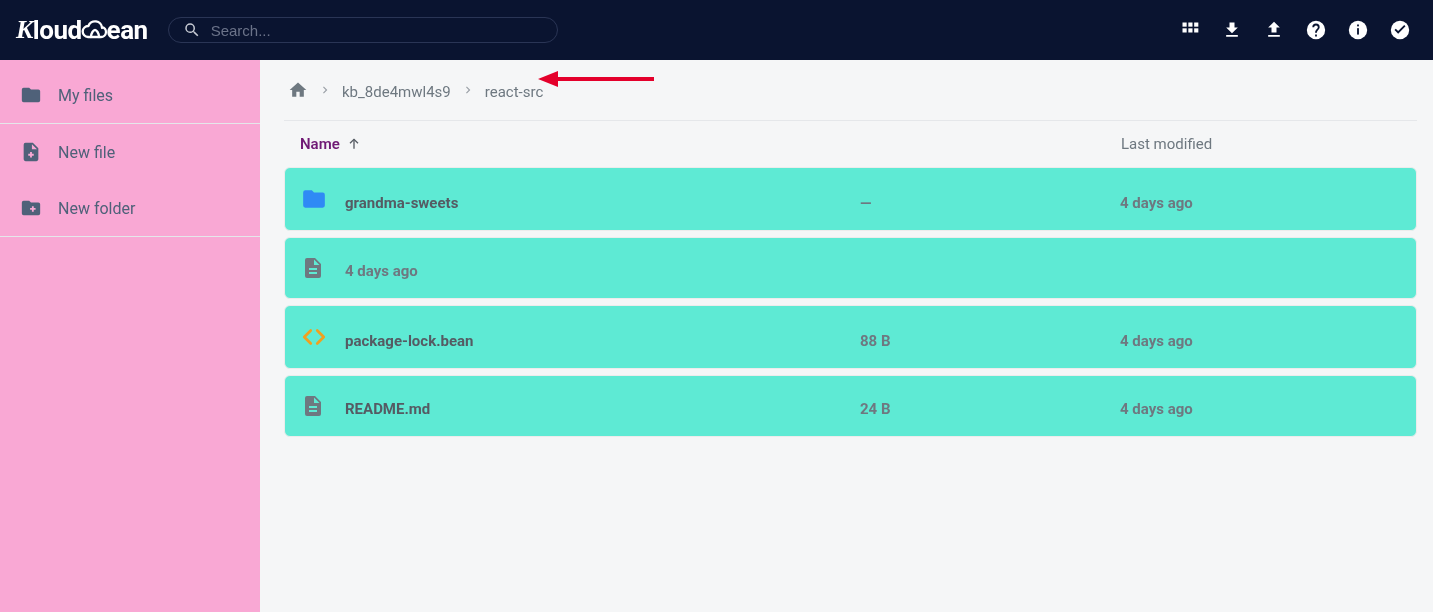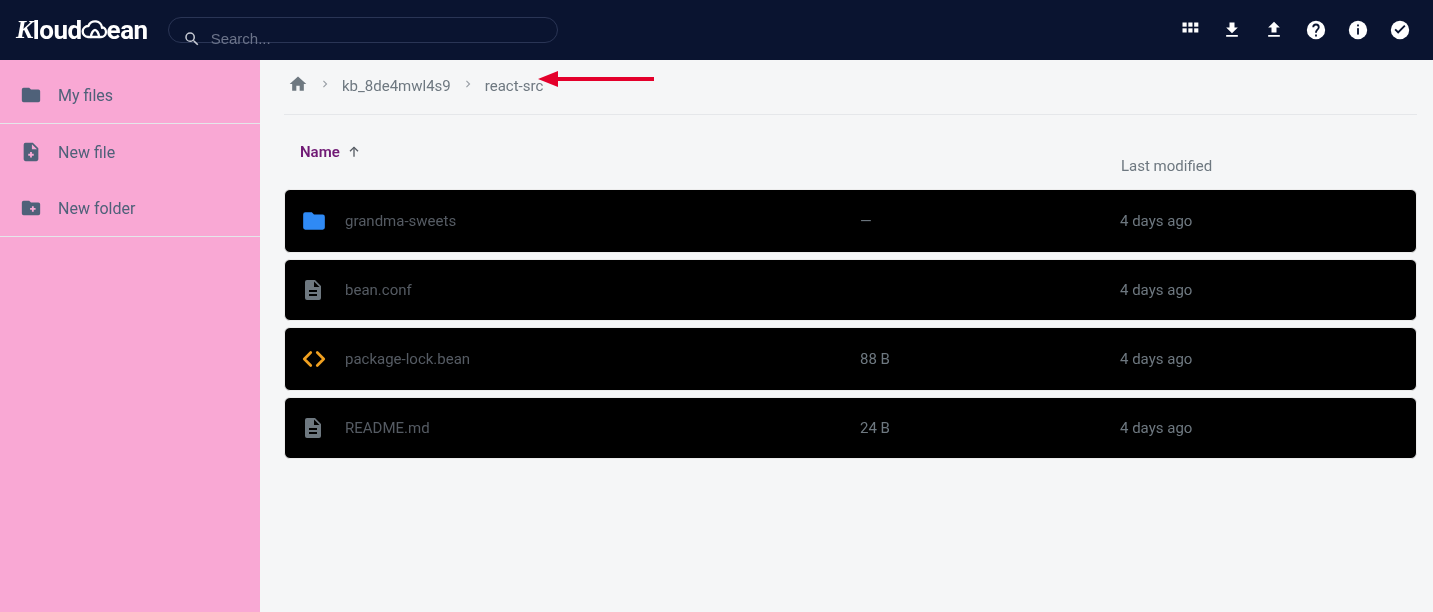--- a/index.html
+++ b/index.html
@@ -2,49 +2,49 @@
 <html><head>
   <meta charset="utf-8">
   <style>
     * { box-sizing: border-box; margin: 0; padding: 0; }
     body { font-family: -apple-system, BlinkMacSystemFont, "Segoe UI", Roboto, Helvetica, Arial, sans-serif; background: #f5f6f7; color: #333; width: 1433px; height: 612px; overflow: hidden; }
     
     
     .topbar { display: flex; align-items: center; background: #0a1430; height: 60px; padding: 0 16px; }
     .logo { display: flex; align-items: center; color: #fff; font-size: 26px; font-weight: 700; letter-spacing: -0.5px; }
     .logo svg { height: 28px; }
-    .search-wrap { margin-left: 20px; width: 390px; height: 20px; border: 1px solid #2a3555; border-radius: 19px; display: flex; align-items: flex-start; padding: 12px 14px; }
+    .search-wrap { margin-left: 20px; width: 390px; height: 20px; border: 1px solid #2a3555; border-radius: 19px; display: flex; align-items: center; padding: 12px 14px; }
     .search-wrap svg { flex-shrink: 0; }
     .search-input { background: transparent; border: none; outline: none; color: #9aa3b8; font-size: 15px; margin-left: 10px; flex: 1; }
     .search-input::placeholder { color: #6b7389; }
     .topbar-spacer { flex: 1; }
     .topbar-icons { display: flex; align-items: center; gap: 20px; padding-right: 6px; }
     .topbar-icons .ticon { width: 22px; height: 22px; display: flex; align-items: center; justify-content: center; cursor: pointer; color: #fff; }
     
     
     .main { display: flex; height: calc(100% - 60px); }
     .sidebar { width: 260px; background: #f9a8d4; padding-top: 7px; }
     .side-item { display: flex; align-items: center; height: 56px; padding: 0 20px; color: #4f6179; font-size: 16px; cursor: pointer; }
     .side-item svg { margin-right: 16px; flex-shrink: 0; }
     .side-divider { border-top: 1px solid #e5e7ea; }
     
-    .content { flex: 1; padding: 8px 16px 0 24px; position: relative; }
+    .content { flex: 1; padding: 14px 16px 0 24px; position: relative; }
     
     
     .breadcrumb { display: flex; align-items: center; gap: 10px; color: #6e7880; font-size: 15px; padding: 6px 4px 16px 4px; border-bottom: 1px solid #e5e7ea; }
     .breadcrumb .crumb { cursor: pointer; }
     .breadcrumb .sep { color: #9aa0a6; }
     
     
     .thead { display: flex; align-items: center; padding: 14px 16px; color: #6e7880; font-size: 15px; }
     .col-name { flex: 1; display: flex; align-items: center; gap: 6px; font-weight: 600; color:#701a75; }
     .col-size { width: 260px; }
-    .col-mod  { width: 280px; margin-top: 28px; }
-    
-    .row { display: flex; align-items: center; background: #000000; border: 1px solid #ececec; border-radius: 6px; padding: 18px 16px; margin-bottom: 6px; color: #555b63; font-size: 15px; cursor: pointer; }
+    .col-mod  { width: 280px; }
+    
+    .row { display: flex; align-items: flex-end; background: #5eead4; border: 1px solid #ececec; border-radius: 6px; padding: 18px 16px; margin-bottom: 6px; color: #555b63; font-size: 15px; cursor: pointer; font-weight: bold; }
     .row .icon-cell { width: 44px; display: flex; justify-content: flex-start; }
     .row .name-cell { flex: 1; }
     .row .size-cell { width: 260px; color: #6e7880; }
     .row .mod-cell  { width: 280px; color: #6e7880; }
     
     
     .arrow-annot { position: absolute; top: 8px; left: 278px; pointer-events: none; }
   </style>
 </head>
 <body>
@@ -176,21 +176,20 @@
       <span class="size-cell">—</span>
       <span class="mod-cell">4 days ago</span>
     </div>
 
     <div class="row">
       <span class="icon-cell">
           <svg width="24" height="24" viewBox="0 0 24 24" fill="#6e7880">
             <path d="M14 2H6a2 2 0 0 0-2 2v16a2 2 0 0 0 2 2h12a2 2 0 0 0 2-2V8l-6-6Zm2 16H8v-2h8v2Zm0-4H8v-2h8v2Zm-3-5V3.5L18.5 9H13Z"></path>
           </svg>
         </span>
-      <span class="name-cell">bean.conf</span>
       <span class="mod-cell">4 days ago</span>
     </div>
 
     <div class="row">
       <span class="icon-cell">
           <svg width="26" height="26" viewBox="0 0 24 24" fill="none" stroke="#f0a020" stroke-width="2.5" stroke-linecap="round" stroke-linejoin="round">
             <polyline points="9 18 3 12 9 6"></polyline>
             <polyline points="15 6 21 12 15 18"></polyline>
           </svg>
         </span>

